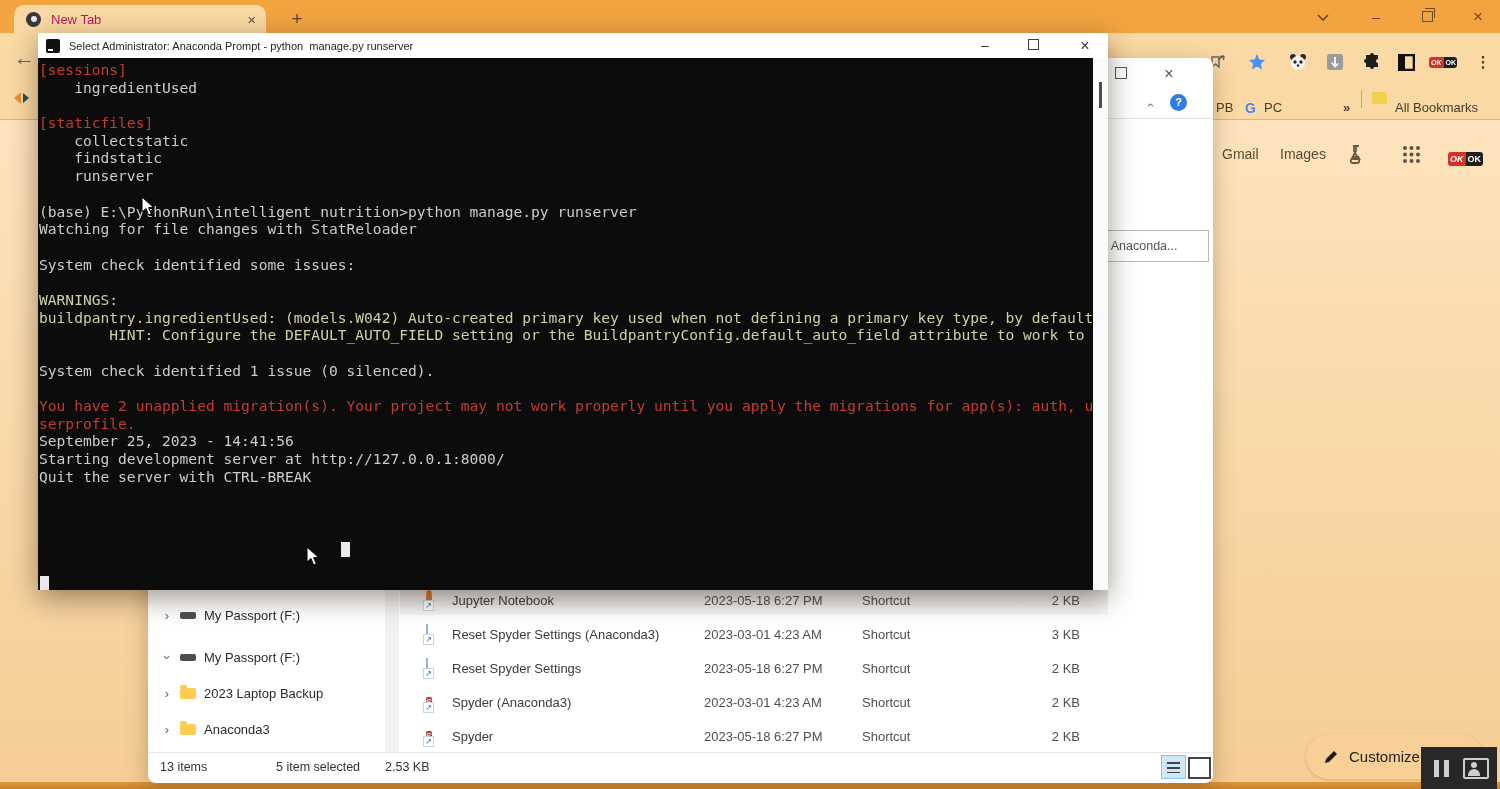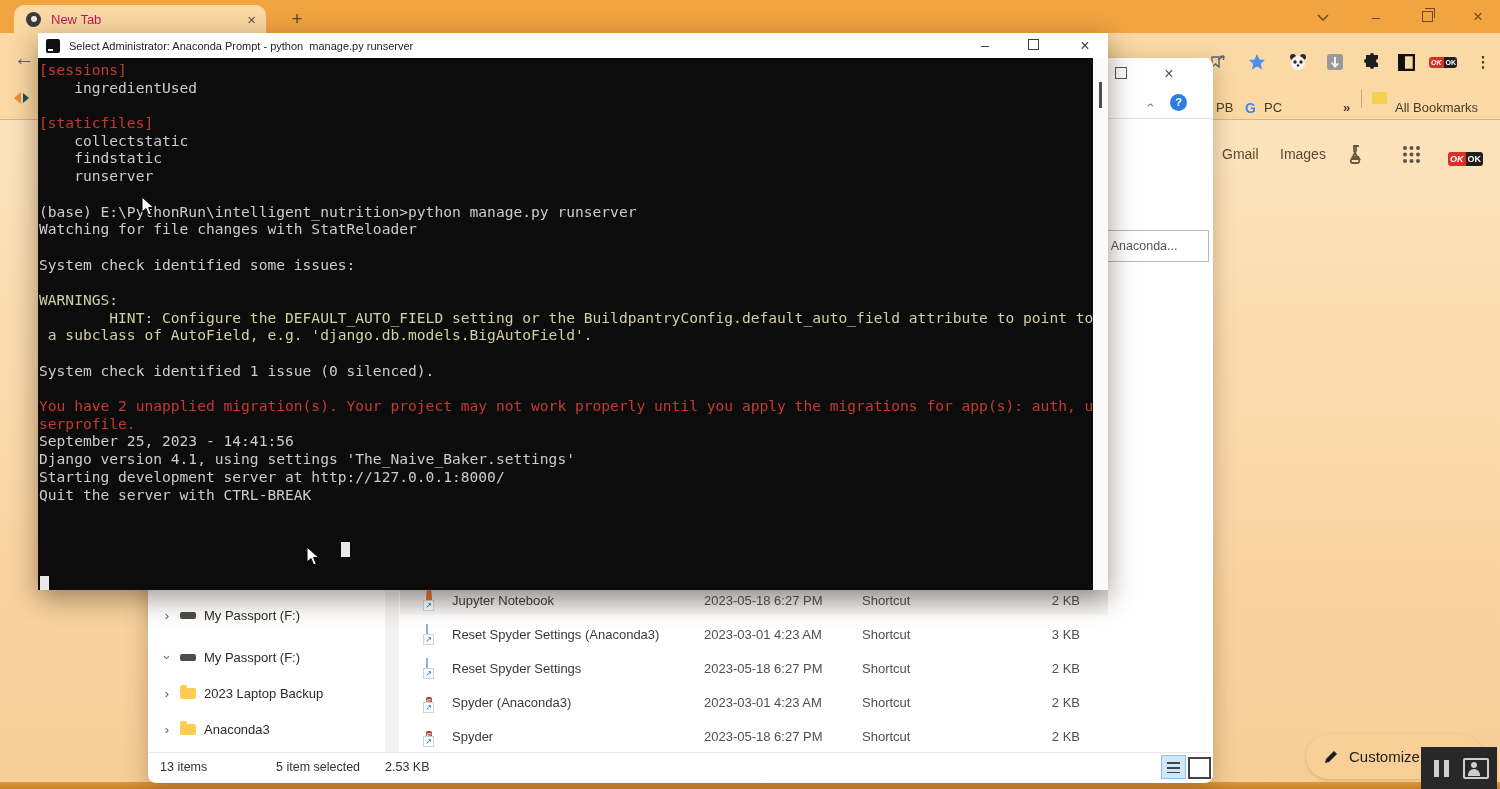--- a/index.html
+++ b/index.html
@@ -319,29 +319,28 @@
         <div class="tline c-w">    collectstatic</div>
         <div class="tline c-w">    findstatic</div>
         <div class="tline c-w">    runserver</div>
         <div class="tline c-w"> </div>
         <div class="tline c-w">(base) E:\PythonRun\intelligent_nutrition&gt;python manage.py runserver</div>
         <div class="tline c-w">Watching for file changes with StatReloader</div>
         <div class="tline c-w"> </div>
         <div class="tline c-w">System check identified some issues:</div>
         <div class="tline c-w"> </div>
         <div class="tline c-y">WARNINGS:</div>
-        <div class="tline c-y">        HINT: Configure the DEFAULT_AUTO_FIELD setting or the BuildpantryConfig.default_auto_field attribute to point to</div>
-        <div class="tline c-y"> a subclass of AutoField, e.g. 'django.db.models.BigAutoField'.</div>
+        <div class="tline c-y">buildpantry.ingredientUsed: (models.W042) Auto-created primary key used when not defining a primary key type, by default</div>
+        <div class="tline c-y">        HINT: Configure the DEFAULT_AUTO_FIELD setting or the BuildpantryConfig.default_auto_field attribute to work to</div>
         <div class="tline c-w"> </div>
         <div class="tline c-w">System check identified 1 issue (0 silenced).</div>
         <div class="tline c-w"> </div>
         <div class="tline c-r">You have 2 unapplied migration(s). Your project may not work properly until you apply the migrations for app(s): auth, u</div>
         <div class="tline c-r">serprofile.</div>
         <div class="tline c-w">September 25, 2023 - 14:41:56</div>
-        <div class="tline c-w">Django version 4.1, using settings 'The_Naive_Baker.settings'</div>
         <div class="tline c-w">Starting development server at http://127.0.0.1:8000/</div>
         <div class="tline c-w">Quit the server with CTRL-BREAK</div>
       </div>
     <div class="abs blockcur" style="left:303px;top:509px;width:9px;height:15px;"></div>
     <div class="abs blockcur" style="left:2px;top:543px;width:9px;height:14px;"></div>
     <div id="termscroll">
         <div id="termthumb"></div>
       </div>
   </div>
 

